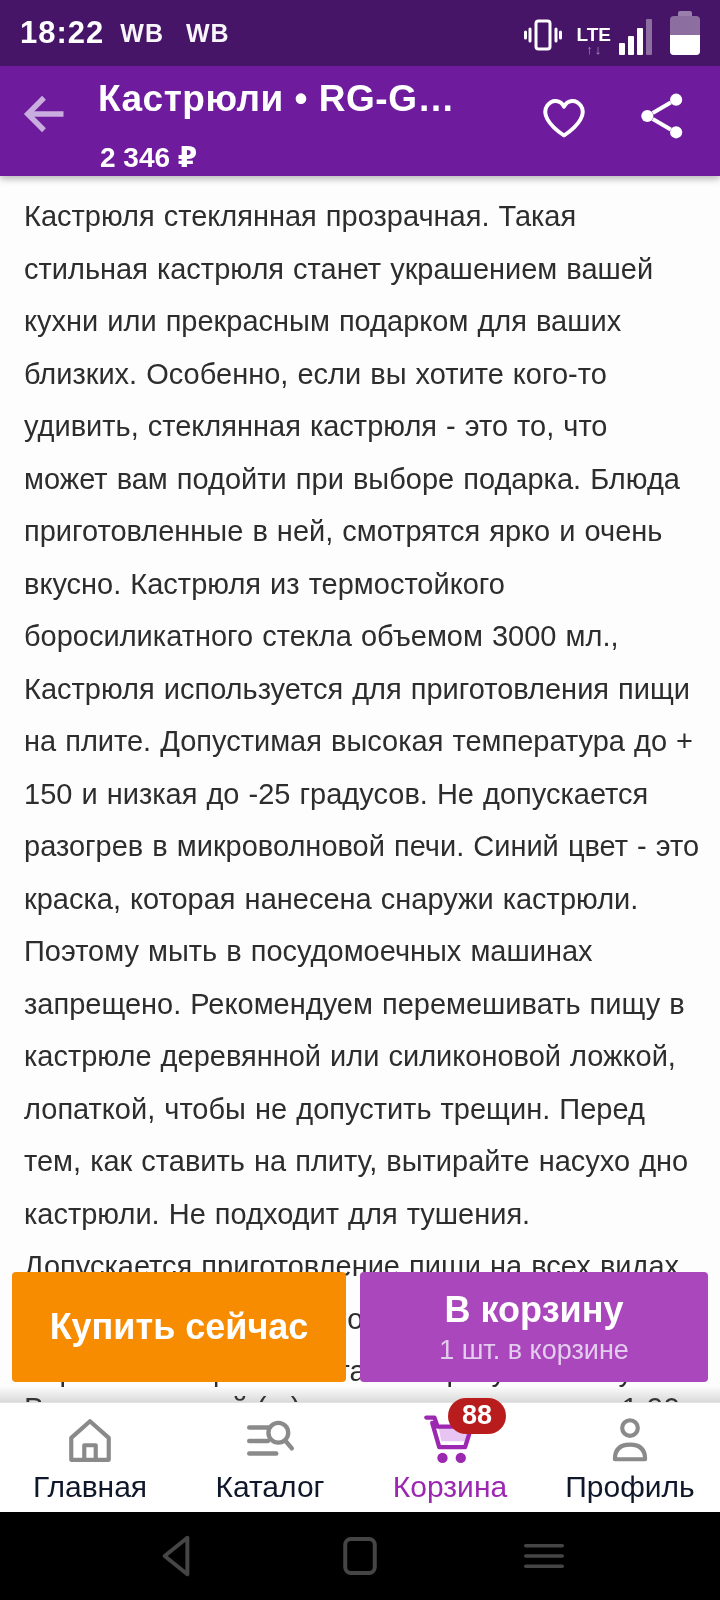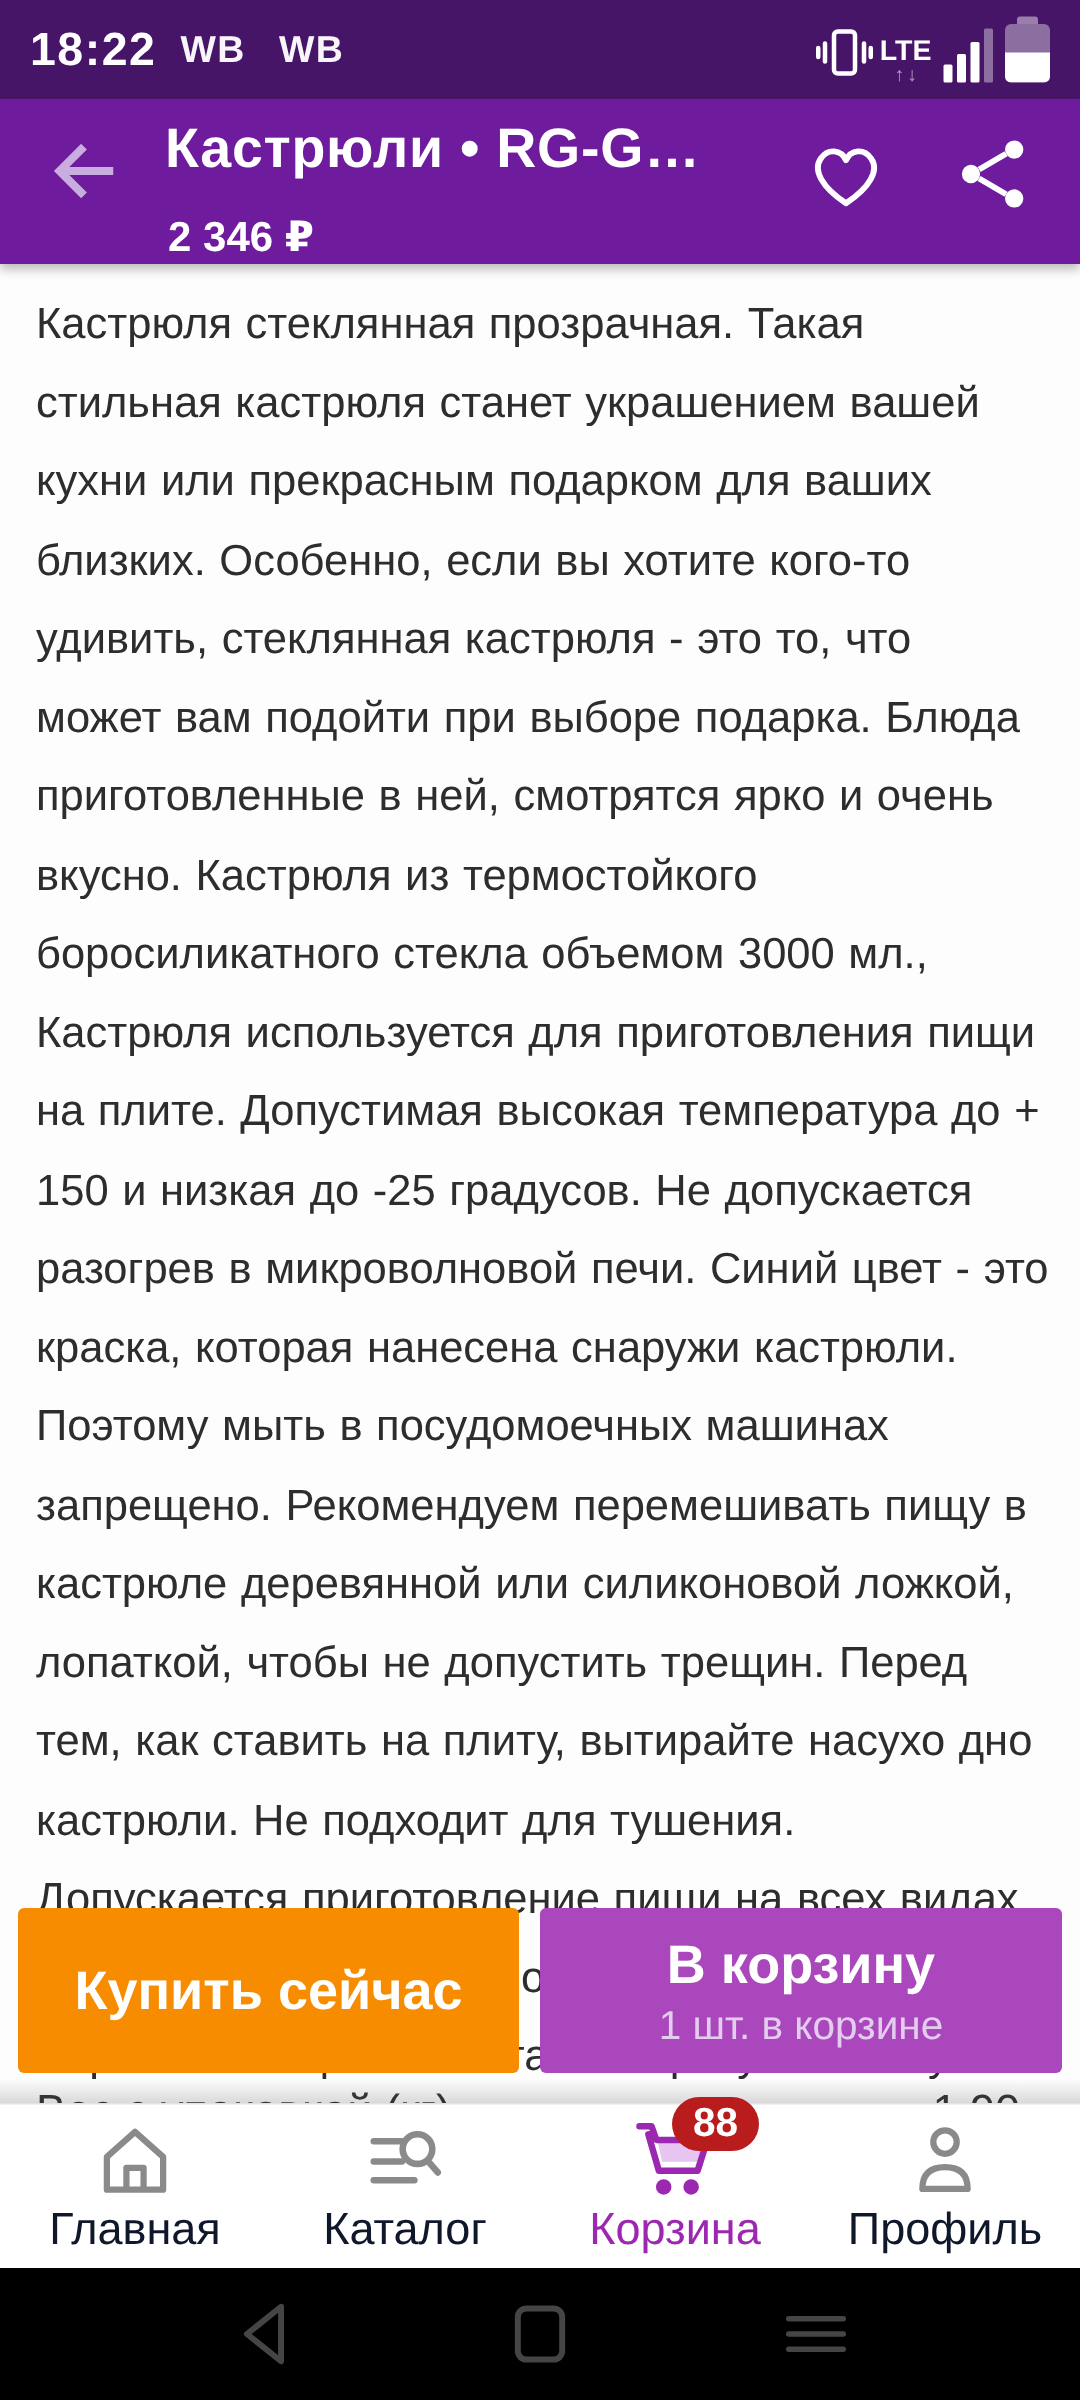--- a/index.html
+++ b/index.html
@@ -11,42 +11,42 @@
   .screen { position:absolute; inset:0; width:720px; height:1600px; background:#fdfdfd; }
 
   
   .statusbar {
     position:absolute; top:0; left:0; right:0; height:66px;
     background:#471568; color:#fff; display:flex; align-items:center;
     padding:0 20px; z-index:30;
   }
   .sb-time { font-size:31px; font-weight:700; letter-spacing:1px; margin-right:16px; }
   .sb-notif { font-size:25px; font-weight:700; letter-spacing:1px; margin-right:22px; opacity:.96; }
-  .sb-right { margin-left:auto; display:flex; align-items:flex-end; gap:4px; }
+  .sb-right { margin-left:auto; display:flex; align-items:flex-end; gap:14px; }
   .sb-vibrate { display:flex; align-items:center; }
   .sb-net { display:flex; align-items:flex-end; gap:8px; }
   .lte-block { display:flex; flex-direction:column; align-items:center; line-height:1; }
   .lte-txt { font-size:19px; font-weight:700; }
   .lte-arrows { display:flex; gap:2px; margin-top:1px; opacity:.55; }
   .lte-arrows span { font-size:13px; line-height:10px; }
   .sig-bars { display:flex; align-items:flex-end; gap:3px; }
   .sig-bars i { display:block; width:6px; background:#fff; border-radius:1px; }
   .sig-bars i.dim { background:rgba(255,255,255,.38); }
   .battery { position:relative; width:30px; height:44px; margin-left:4px; }
   .battery .nub { position:absolute; top:0; left:8px; width:14px; height:5px; background:rgba(255,255,255,.45); border-radius:2px 2px 0 0; }
   .battery .body { position:absolute; top:5px; left:0; right:0; bottom:0; background:rgba(255,255,255,.38); border-radius:4px; overflow:hidden; }
   .battery .fill { position:absolute; left:0; right:0; bottom:0; height:52%; background:#fff; }
 
   
   .appbar {
     position:absolute; top:66px; left:0; right:0; height:110px;
     background:#6E1B9E; z-index:20; color:#fff;
     box-shadow:0 3px 7px rgba(0,0,0,.28);
   }
-  .appbar-row { display:flex; align-items:flex-start; height:100%; padding:10px 24px 0 24px; }
+  .appbar-row { display:flex; align-items:flex-start; height:100%; padding:10px 24px 0 12px; }
   .back-btn { width:64px; height:64px; display:flex; align-items:center; justify-content:center; margin-top:6px; }
   .title-block { flex:1; min-width:0; padding-left:22px; }
   .appbar-title {
     font-size:37px; font-weight:700; color:#fff; letter-spacing:.5px;
     white-space:nowrap; overflow:hidden; line-height:1.25;
   }
   .appbar-price { font-size:28px; font-weight:700; color:#fff; margin-top:19px; padding-left:2px; }
   .appbar-actions { display:flex; align-items:center; gap:42px; padding-top:12px; padding-right:6px; }
   .icon-btn { width:56px; height:56px; display:flex; align-items:center; justify-content:center; }
 

